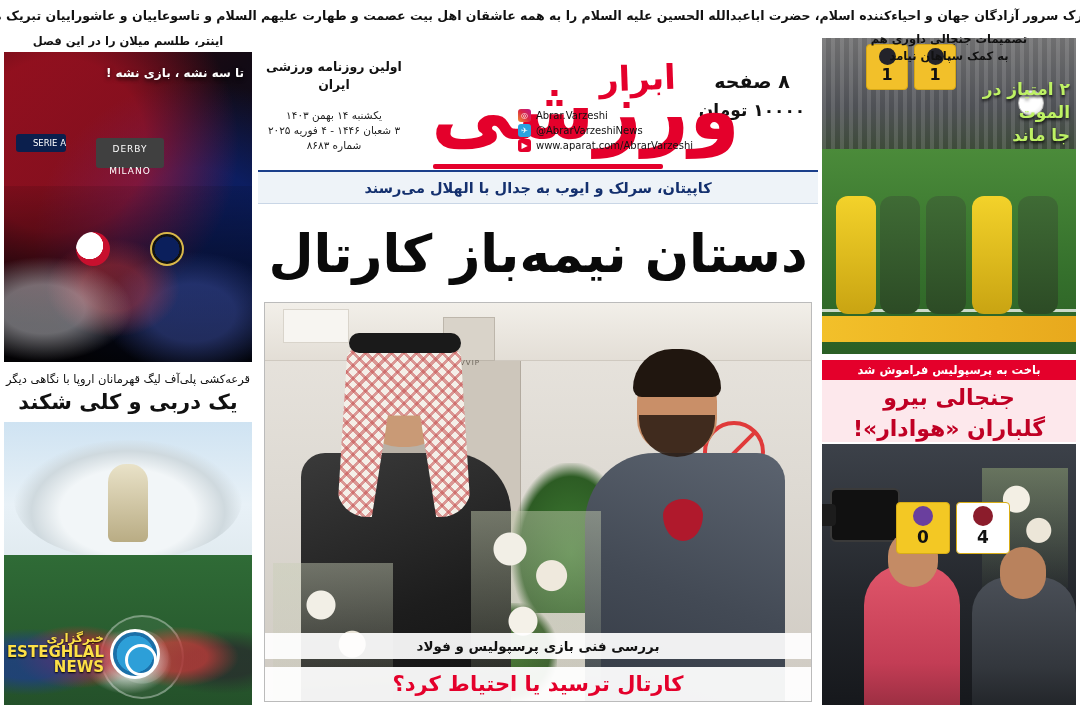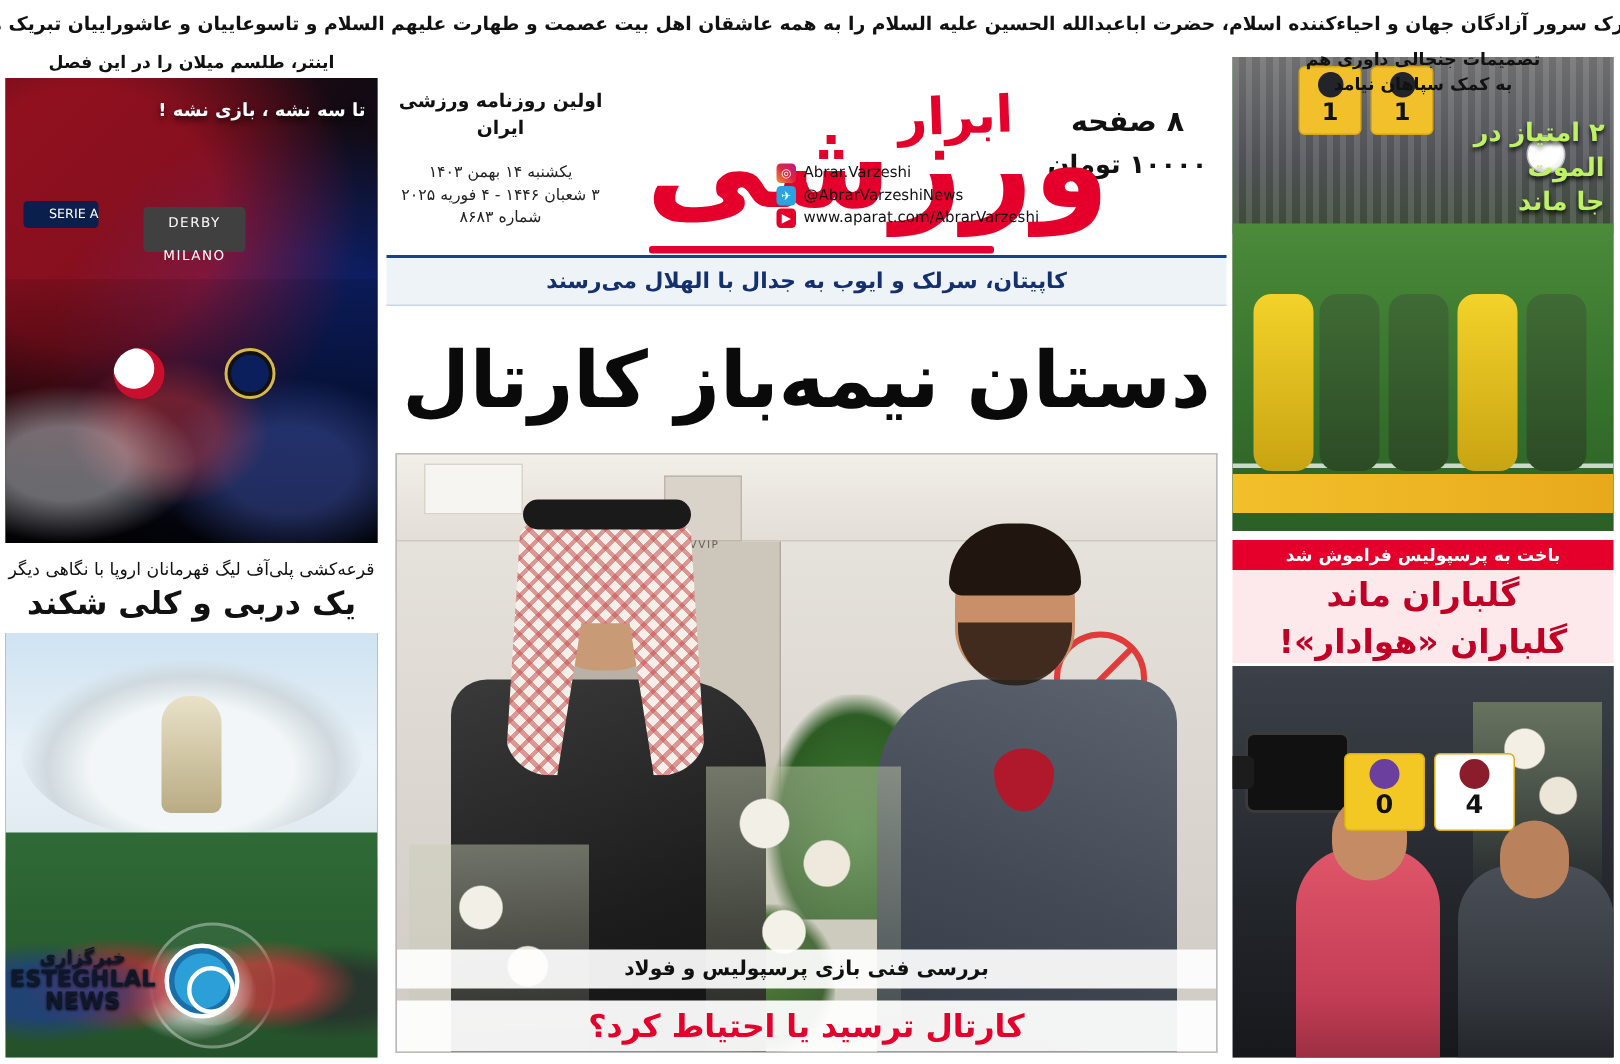--- a/index.html
+++ b/index.html
@@ -321,21 +321,21 @@
   }
   .el-badge {
     width: 50px; height: 50px; border-radius: 50%;
     background: radial-gradient(circle at 50% 50%, #2d9fd8 0 58%, #1b6fa8 60% 100%);
     border: 3px solid #fff; position: relative; flex: 0 0 50px;
   }
   .el-badge:after {
     content: ""; position: absolute; top: 12px; left: 12px; width: 26px; height: 26px;
     border: 3px solid #fff; border-radius: 50%;
   }
-  .el-text { color: #0f172a; line-height: 1.05; direction: ltr; text-align: center; }
+  .el-text { color: #fde047; line-height: 1.05; direction: ltr; text-align: right; }
   .el-fa { font-size: 12px; font-weight: bold; text-shadow: 0 1px 2px #000; }
   .el-en { font-size: 15px; font-weight: bold; text-shadow: 0 1px 2px #000; }
 
   
   .right-col { position: absolute; top: 30px; right: 0; width: 262px; height: 679px; }
 
   .rt-strip {
     position: absolute; top: 0; right: 4px; width: 254px; height: 34px;
     font-size: 11.5px; color: #111; text-align: center; line-height: 17px;
     font-weight: bold; padding-top: 1px;
@@ -600,21 +600,21 @@
       </div>
     </div>
 
     <div class="rt-strip">
       <div>تصمیمات جنجالی داوری هم</div>
       <div>به کمک سپاهان نیامد</div>
     </div>
 
     <div class="rb-strip">باخت به پرسپولیس فراموش شد</div>
     <div class="rb-title">
-      <div>گلباران ماند</div>
+      <div>جنجالی بیرو</div>
       <div>گلباران «هوادار»!</div>
     </div>
 
     <div class="rb-card">
       <div class="rb-bg"></div>
       <div class="rb-cam"></div>
       <div class="rb-flowers"></div>
       <div class="rb-person1"></div>
       <div class="rb-person1-head"></div>
       <div class="rb-person2"></div>

